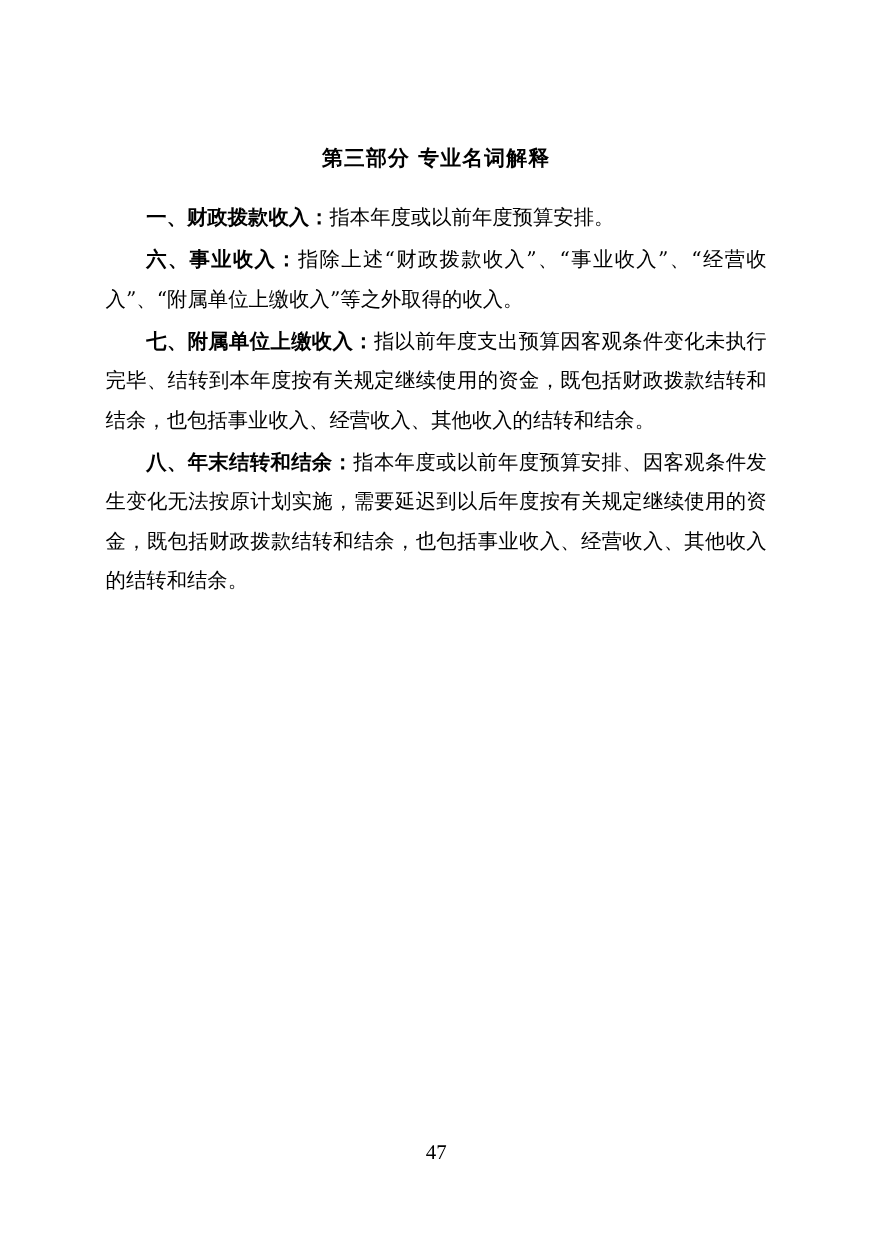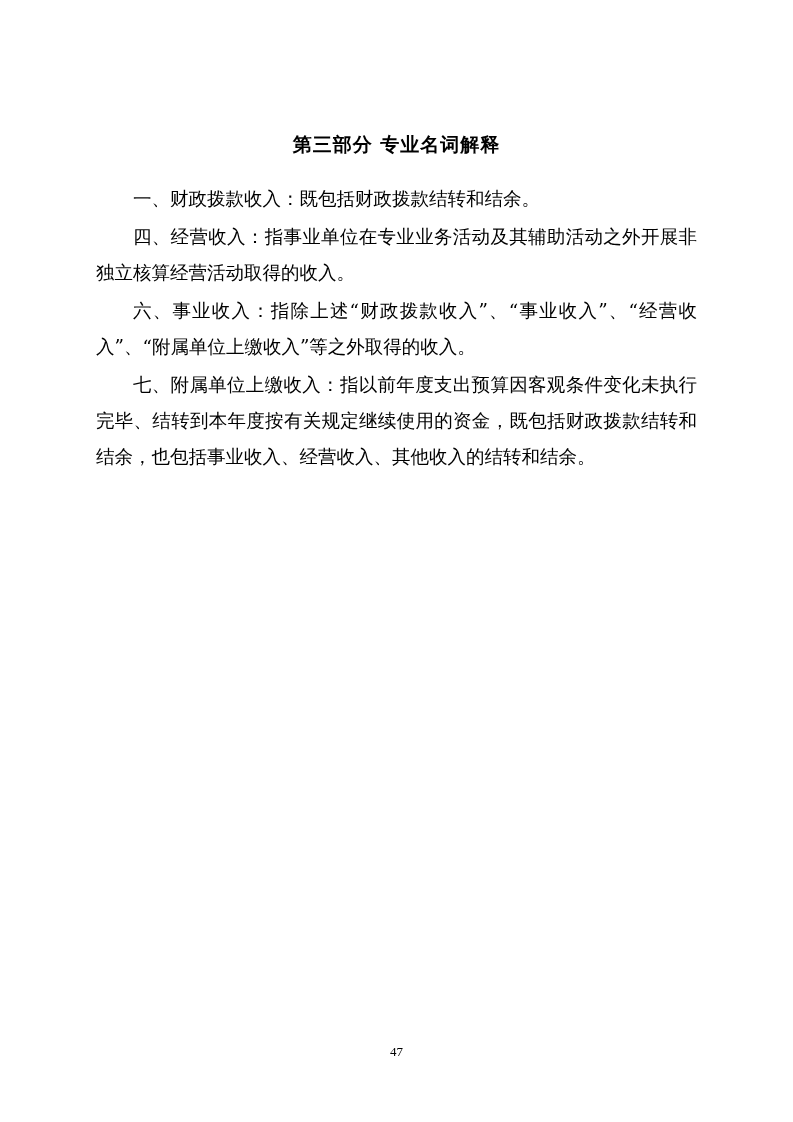--- a/index.html
+++ b/index.html
@@ -32,54 +32,54 @@
   }
   .para {
     font-size: 18.5px;
     line-height: 1.95;
     text-align: justify;
     text-justify: inter-ideograph;
     margin: 0 0 2px 0;
     text-indent: 2em;
   }
   .para .term {
-    font-weight: normal;
+    font-weight: bold;
   }
   .page-number {
     position: absolute;
     bottom: 62px;
     left: 0;
     width: 793px;
     text-align: center;
-    font-size: 13px;
+    font-size: 19px;
     font-family: "Liberation Serif", serif;
   }
 </style>
 </head>
 <body>
 
 <div class="page">
 
   <h1 class="doc-title">第三部分 专业名词解释</h1>
 
   <p class="para">
-    <span class="term">一、财政拨款收入：</span><span>既包括财政拨款结转和结余。</span>
+    <span class="term">一、财政拨款收入：</span><span>指本年度或以前年度预算安排。</span>
   </p>
 
 
 
-  <p class="para">
-    <span class="term">四、经营收入：</span><span>指事业单位在专业业务活动及其辅助活动之外开展非独立核算经营活动取得的收入。</span>
-  </p>
 
 
   <p class="para">
     <span class="term">六、事业收入：</span><span>指除上述“财政拨款收入”、“事业收入”、“经营收入”、“附属单位上缴收入”等之外取得的收入。</span>
   </p>
 
   <p class="para">
     <span class="term">七、附属单位上缴收入：</span><span>指以前年度支出预算因客观条件变化未执行完毕、结转到本年度按有关规定继续使用的资金，既包括财政拨款结转和结余，也包括事业收入、经营收入、其他收入的结转和结余。</span>
   </p>
 
+  <p class="para">
+    <span class="term">八、年末结转和结余：</span><span>指本年度或以前年度预算安排、因客观条件发生变化无法按原计划实施，需要延迟到以后年度按有关规定继续使用的资金，既包括财政拨款结转和结余，也包括事业收入、经营收入、其他收入的结转和结余。</span>
+  </p>
 
 </div>
 
 <div class="page-number">47</div>
 
 </body></html>

